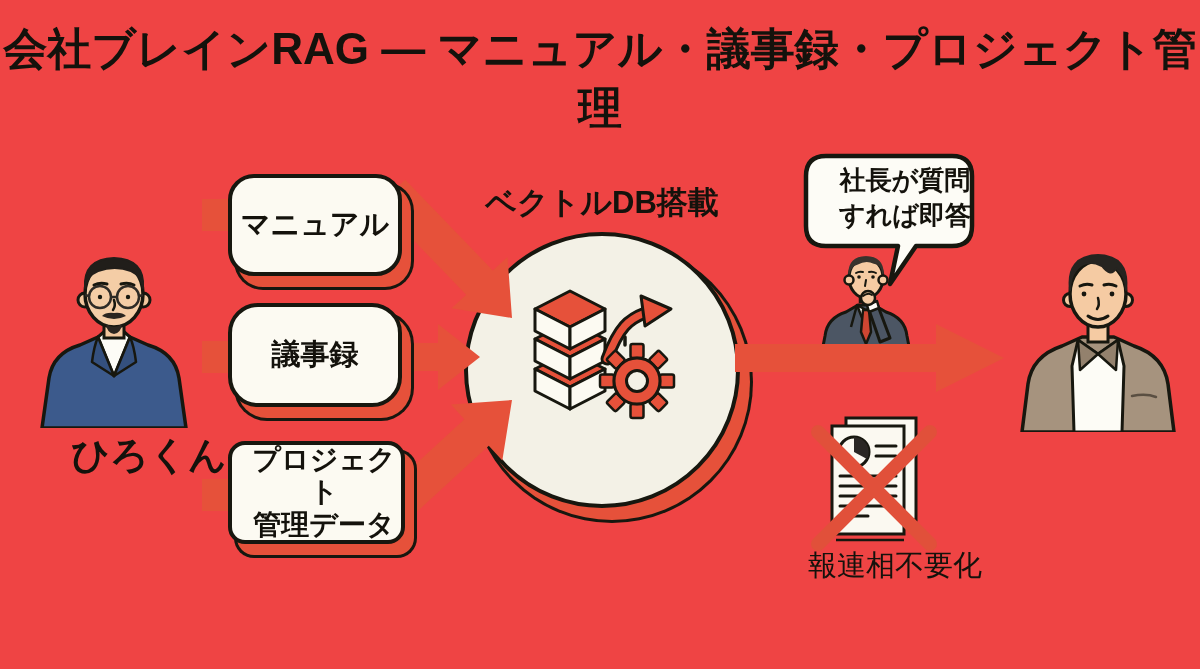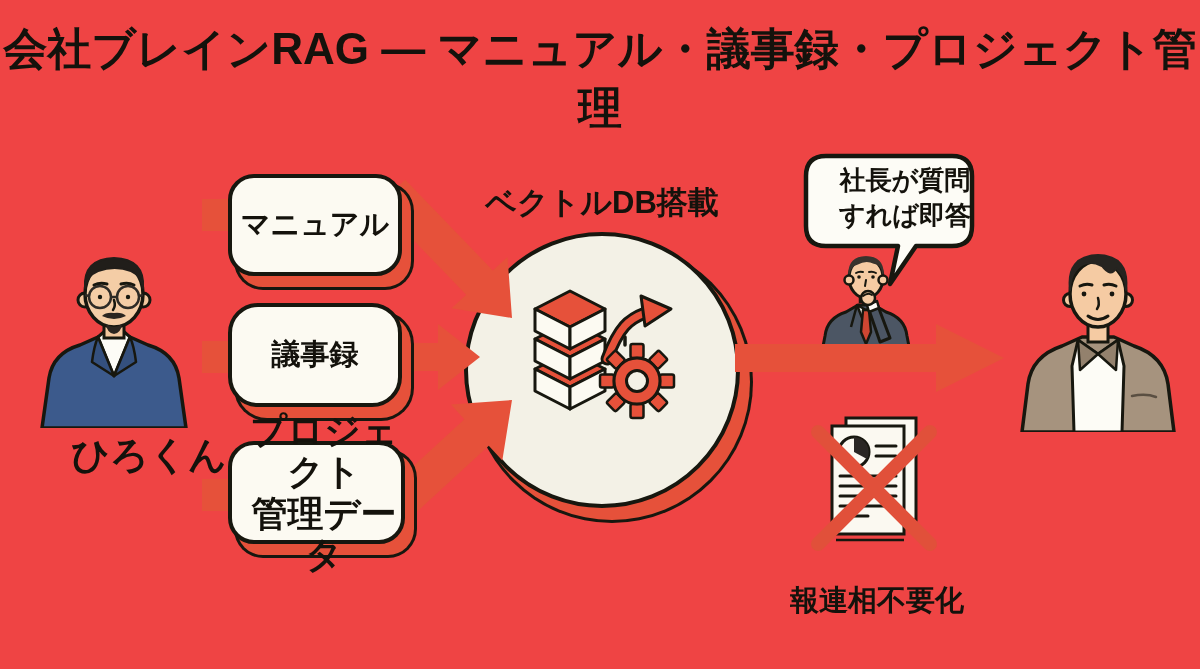--- a/index.html
+++ b/index.html
@@ -38,22 +38,22 @@
     left:464px;top:232px;width:276px;height:276px;border-radius:50%;
     background:#f3f1e6;border:4px solid #17170f;
     box-shadow:10px 12px 0 0 #e6513a, 10px 12px 0 3px #17170f;
     z-index:1;
   }
   .bubble-text{
     top:163px;left:810px;width:160px;text-align:center;
     font-size:26px;font-weight:800;line-height:1.35;z-index:6;
   }
   .note-text{
-    top:546px;left:772px;width:210px;text-align:center;
-    font-size:29px;font-weight:700;z-index:4;margin-top:35px;
+    top:546px;left:772px;width:210px;text-align:right;
+    font-size:29px;font-weight:400;z-index:4;
   }
   .preline{white-space:pre-line;margin-left:15px;}
   svg{display:block;}
 </style>
 </head>
 <body>
 
 <div class="stage">
 
   <div class="abs title">会社ブレインRAG ― マニュアル・議事録・プロジェクト管理</div>
@@ -111,21 +111,21 @@
       <polygon points="377.8,498.7 464.4,419.2 450.9,404.5 512,400 502.3,460.5 488.8,445.8 402.2,525.3"></polygon>
     </g>
   </svg>
 
   <div class="abs src-box" style="left:228px;top:162px;width:174px;height:102px;margin-top:12px;">
     <span>マニュアル</span>
   </div>
   <div class="abs src-box" style="left:228px;top:303px;width:174px;height:104px;border-radius:30px;">
     <span>議事録</span>
   </div>
-  <div class="abs src-box" style="left:228px;top:441px;width:177px;height:103px;font-size:36px;">
+  <div class="abs src-box" style="left:228px;top:441px;width:177px;height:103px;font-size:28px;border-radius:17px;">
     <span class="preline">プロジェクト
 管理データ</span>
   </div>
 
   <svg class="abs" style="left:34px;top:246px;z-index:2;" width="160" height="182" viewBox="0 0 160 182">
     <path d="M8 182 L15 132 Q19 107 46 99 L64 91 L96 91 L114 99 Q141 107 145 132 L152 182 Z" fill="#3c5a8c" stroke="#17170f" stroke-width="3.5" stroke-linejoin="round"></path>
     <path d="M64 91 L80 130 L96 91 L88 84 L72 84 Z" fill="#fdfcf6" stroke="#17170f" stroke-width="3" stroke-linejoin="round"></path>
     <path d="M64 91 L80 130 L58 116 Q60 100 64 91 Z" fill="#34507e" stroke="#17170f" stroke-width="2.5" stroke-linejoin="round"></path>
     <path d="M96 91 L80 130 L102 116 Q100 100 96 91 Z" fill="#34507e" stroke="#17170f" stroke-width="2.5" stroke-linejoin="round"></path>
     <rect x="70" y="72" width="20" height="20" fill="#f2c79e" stroke="#17170f" stroke-width="3"></rect>

